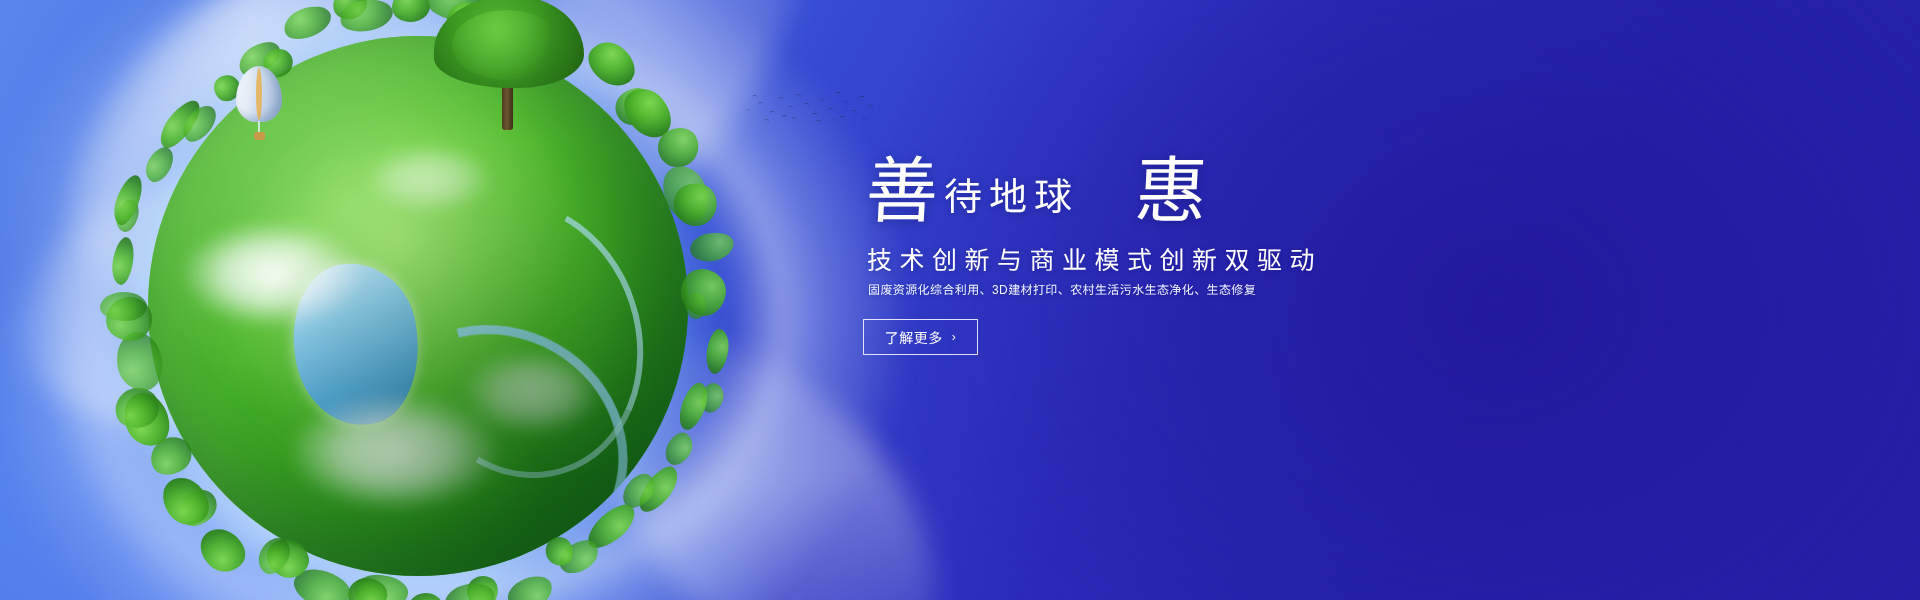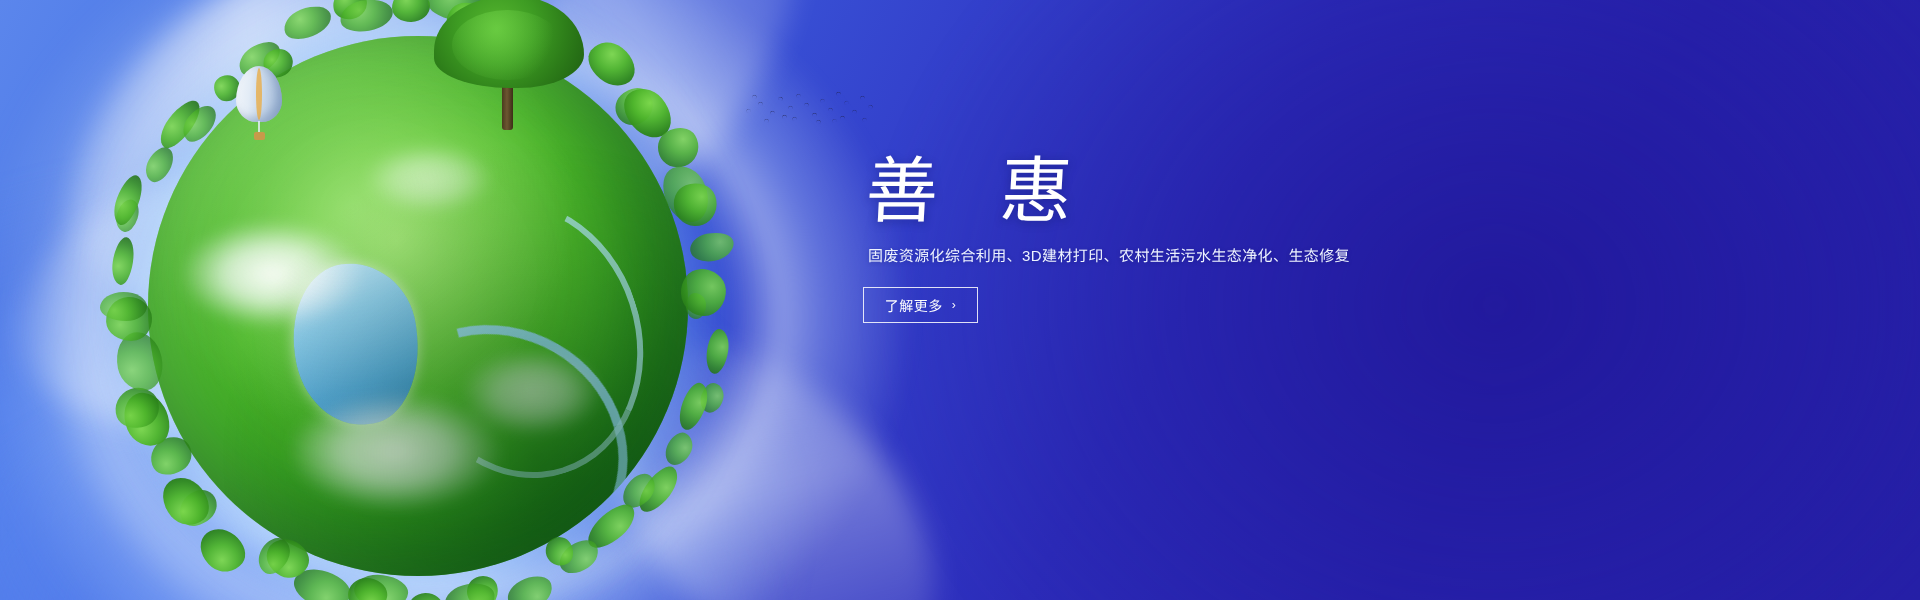--- a/index.html
+++ b/index.html
@@ -325,23 +325,23 @@
     margin-top: 16px;
     margin-left: 5px;
     font-size: 25px;
     letter-spacing: 7.5px;
     color: #ffffff;
     white-space: nowrap;
     text-shadow: 0 1px 5px rgba(10,20,90,0.30);
   }
 
   .description {
-    margin-top: 20px;
+    margin-top: 4px;
     margin-left: 6px;
-    font-size: 15px;
+    font-size: 12px;
     letter-spacing: 0.4px;
     color: #eef3ff;
     white-space: nowrap;
     text-shadow: 0 1px 4px rgba(10,20,90,0.30);
   }
 
   .cta {
     display: inline-flex;
     align-items: center;
     justify-content: center;
@@ -490,26 +490,28 @@
         <div class="bird" style="left: 38px; top: 26px; opacity: 0.76; transform: rotate(-3deg) scale(0.7);"></div>
         <div class="bird" style="left: 88px; top: 30px; opacity: 0.47; transform: rotate(-16deg) scale(0.7);"></div>
       </div>
   </div>
 
   <div class="copy">
 
     <div class="headline">
       <span class="phrase">
         <span class="big-char">善</span>
+        <span class="small-chars">待地球</span>
       </span>
       <span class="phrase">
         <span class="big-char">惠</span>
       </span>
     </div>
 
+    <div class="subtitle">技术创新与商业模式创新双驱动</div>
 
     <div class="description">固废资源化综合利用、3D建材打印、农村生活污水生态净化、生态修复</div>
 
     <button class="cta">
       <span>了解更多</span>
       <span class="chev">›</span>
     </button>
 
   </div>
 </div>

